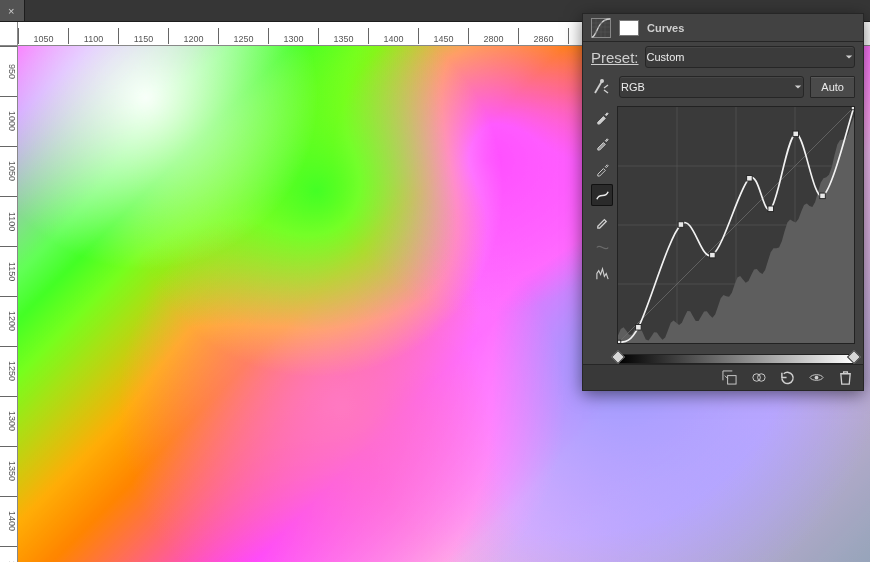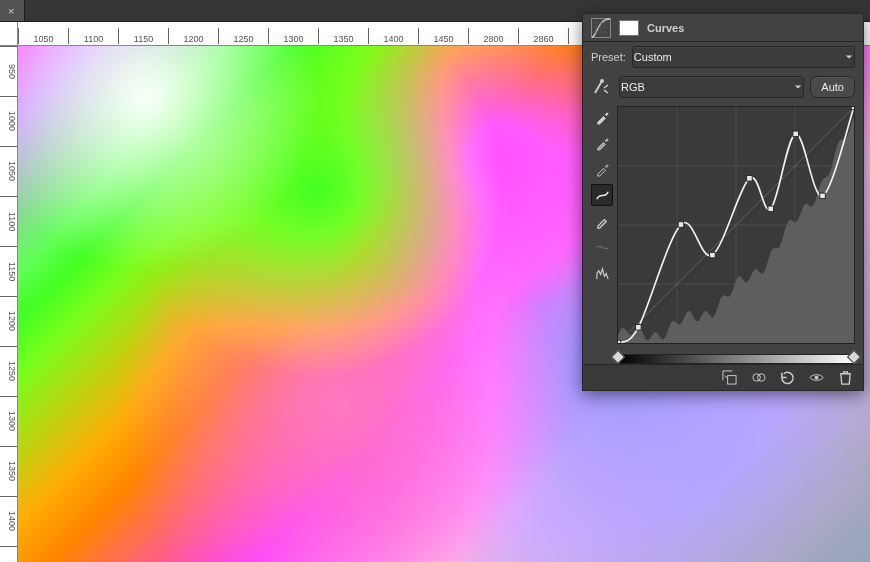--- a/index.html
+++ b/index.html
@@ -75,31 +75,31 @@
 
   .adj-title {
     height:28px; display:flex; align-items:center; gap:8px; padding:0 8px;
     border-bottom:1px solid var(--border);
   }
   .adj-icon { width:20px; height:20px; }
   .adj-mask { width:20px; height:16px; border:1px solid #777; background:#fff;}
   .adj-title-text { font-size:11px; color:#cfcfcf;font-weight:bold;}
 
   .row { display:flex; align-items:center; gap:6px; padding:4px 8px; }
-  .label { color:#cfcfcf; font-size:11px;}
+  .label { color:#cfcfcf; font-size:15px;text-decoration:underline;}
   .dropdown {
     flex:1; height:22px; background:var(--dropdown-bg); border:1px solid var(--border);
     border-radius:3px; display:flex; align-items:center; justify-content:space-between;
     padding:0 1px; color:#ececec; font-size:11px; cursor:pointer;
     box-shadow: inset 0 1px 0 rgba(255,255,255,0.06);
   }
   .dropdown svg { width:8px; height:8px; fill:#cfcfcf;}
   .btn {
     height:22px; padding:0 10px; background:var(--button-bg); border:1px solid var(--border);
-    border-radius:7px; color:#eaeaea; font-size:11px; cursor:pointer;
+    border-radius:1px; color:#eaeaea; font-size:11px; cursor:pointer;
     box-shadow: inset 0 1px 0 rgba(255,255,255,0.08);
   }
 
   .curves-body { display:flex; gap:4px; padding:4px 8px 8px 8px; }
   .tool-col { width:22px; display:flex; flex-direction:column; gap:4px; align-items:center;}
   .tool {
     width:22px; height:22px; display:flex; align-items:center; justify-content:center;
     border-radius:2px; cursor:pointer;
   }
   .tool svg { width:15px; height:15px; fill:#cfcfcf; stroke:#cfcfcf;}

